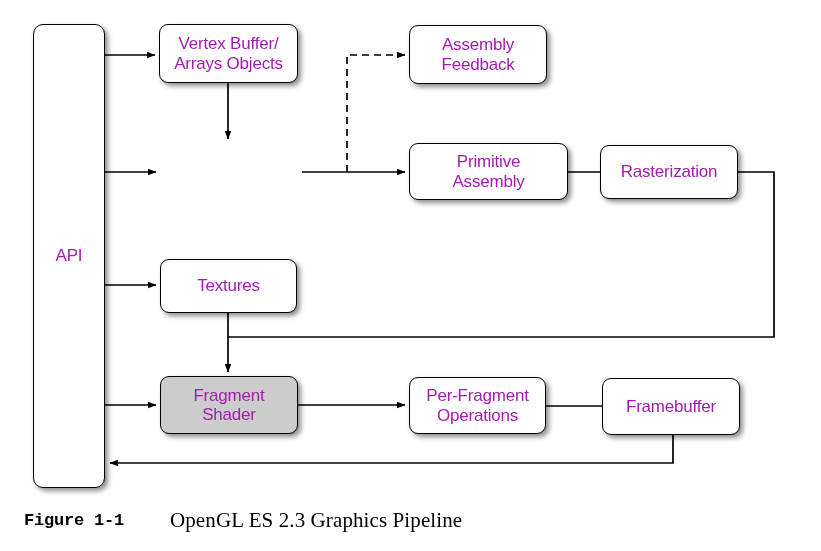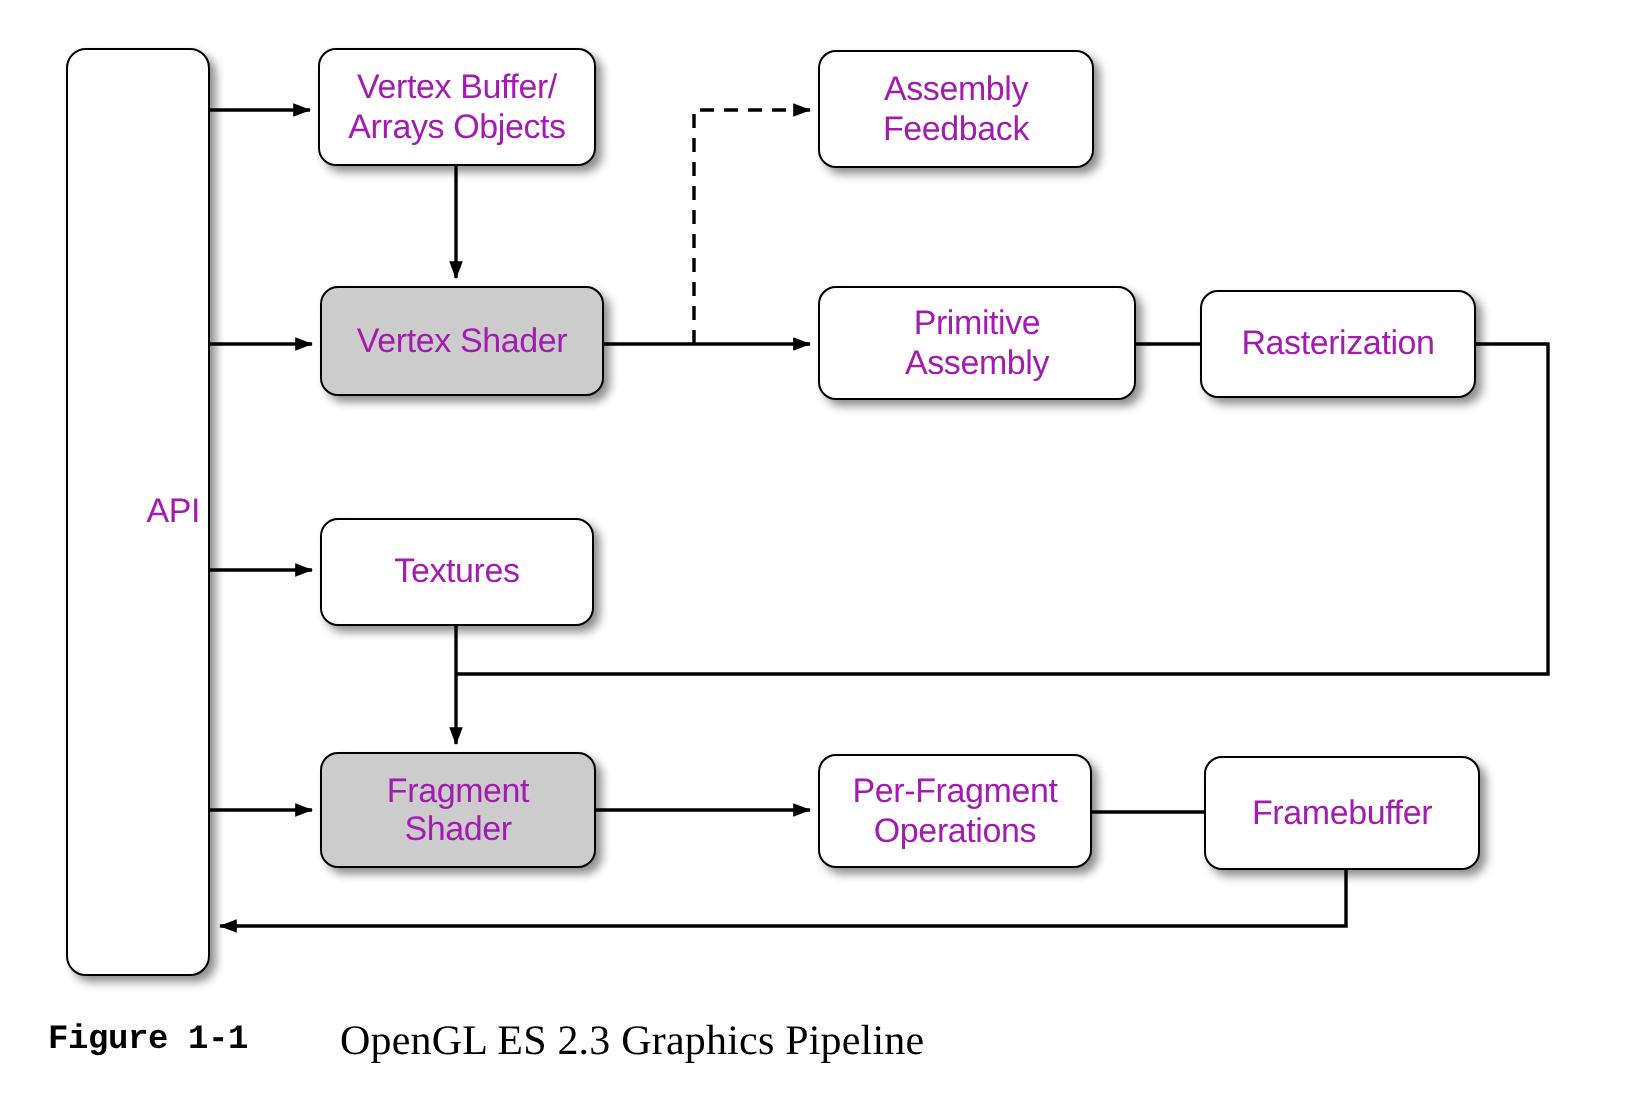--- a/index.html
+++ b/index.html
@@ -27,21 +27,21 @@
     text-align:center;
     line-height:1.12;
     font-size:17px;
     letter-spacing:-0.2px;
     color:#a21caf;
   }
   .node-box.shaded{background:#cccccc;}
   .node-box .label{display:block;padding:0 4px;white-space:pre-line;}
 
   
-  #node-api        {left:33px; top:24px;  width:72px;  height:464px; border-radius:10px;justify-content:flex-end;}
+  #node-api        {left:33px; top:24px;  width:72px;  height:464px; border-radius:10px;}
   #node-vbo        {left:159px;top:24px;  width:139px; height:59px;}
   #node-tf         {left:409px;top:25px;  width:138px; height:59px;}
   #node-vs         {left:160px;top:143px; width:142px; height:55px;}
   #node-pa         {left:409px;top:143px; width:159px; height:57px;}
   #node-rast       {left:600px;top:145px; width:138px; height:54px;}
   #node-tex        {left:160px;top:259px; width:137px; height:54px;}
   #node-fs         {left:160px;top:376px; width:138px; height:58px;}
   #node-pfo        {left:409px;top:377px; width:137px; height:57px;}
   #node-fb         {left:602px;top:378px; width:138px; height:57px;}
 
@@ -116,23 +116,20 @@
   <div class="node-box" id="node-vbo">
     <span class="label">Vertex Buffer/
 Arrays Objects</span>
   </div>
 
   <div class="node-box" id="node-tf">
     <span class="label">Assembly
 Feedback</span>
   </div>
 
-  <div class="node-box shaded" id="node-vs">
-    <span class="label">Vertex Shader</span>
-  </div>
 
   <div class="node-box" id="node-pa">
     <span class="label">Primitive
 Assembly</span>
   </div>
 
   <div class="node-box" id="node-rast">
     <span class="label">Rasterization</span>
   </div>
 

